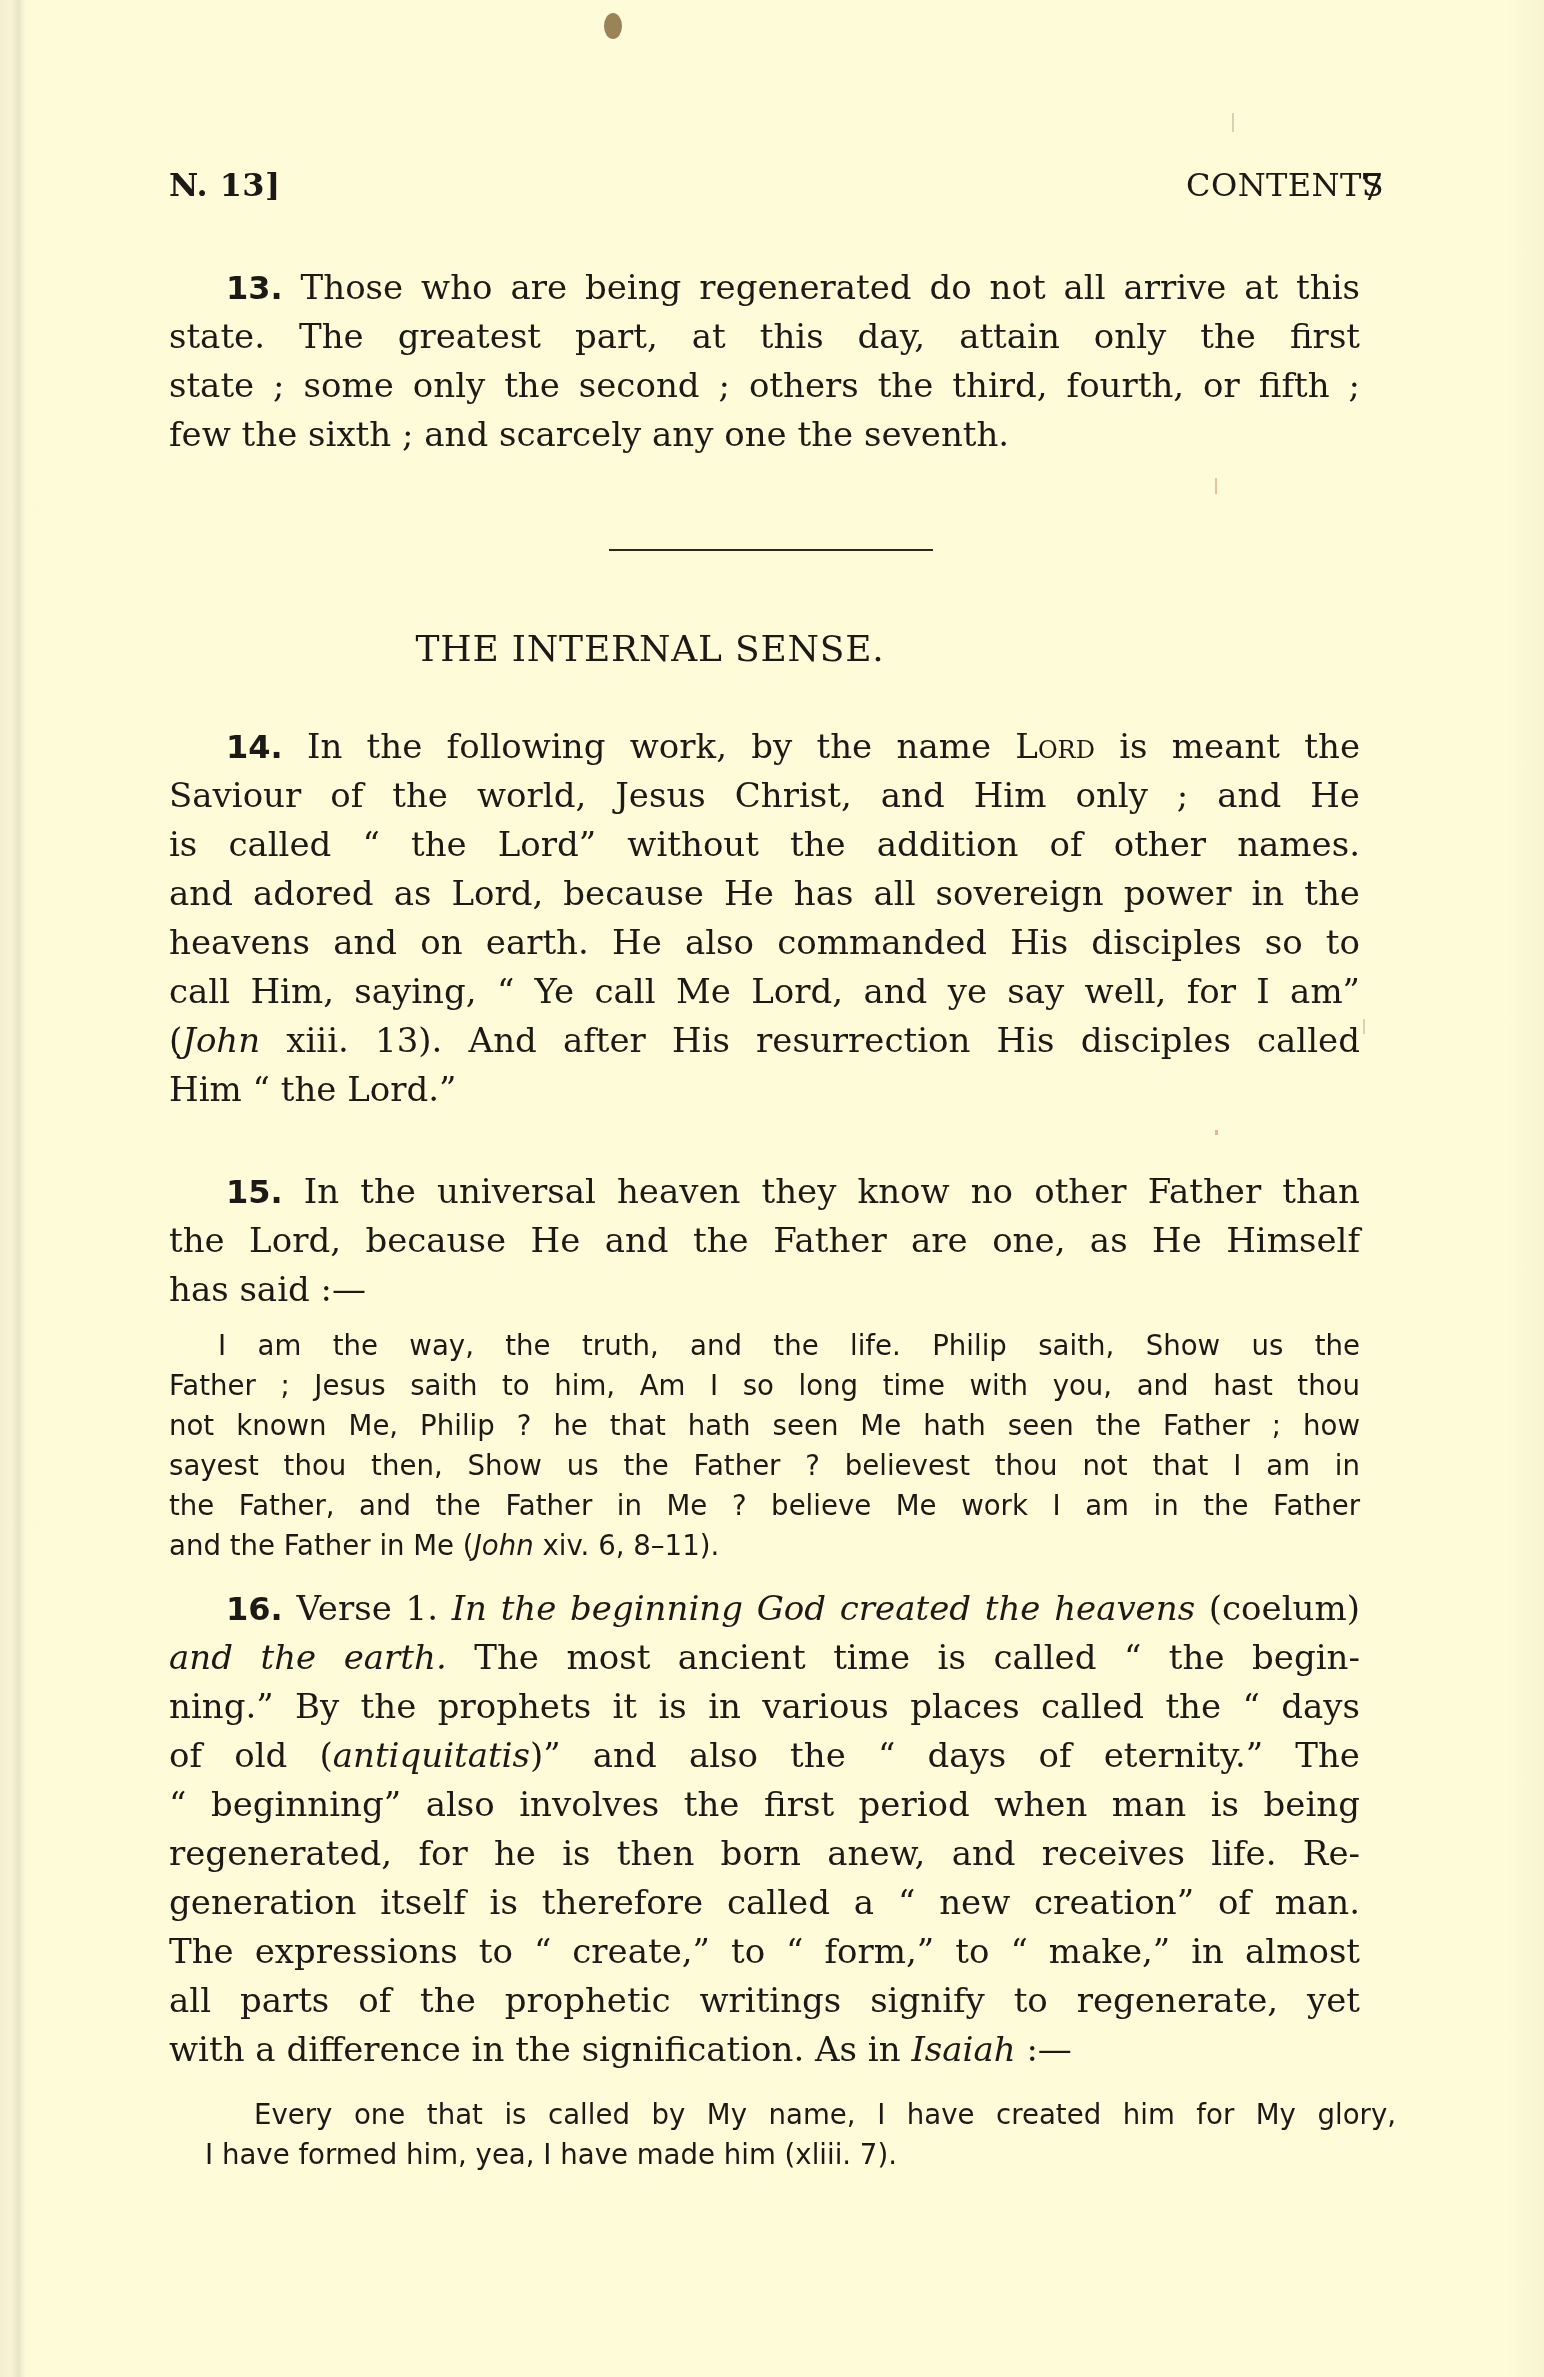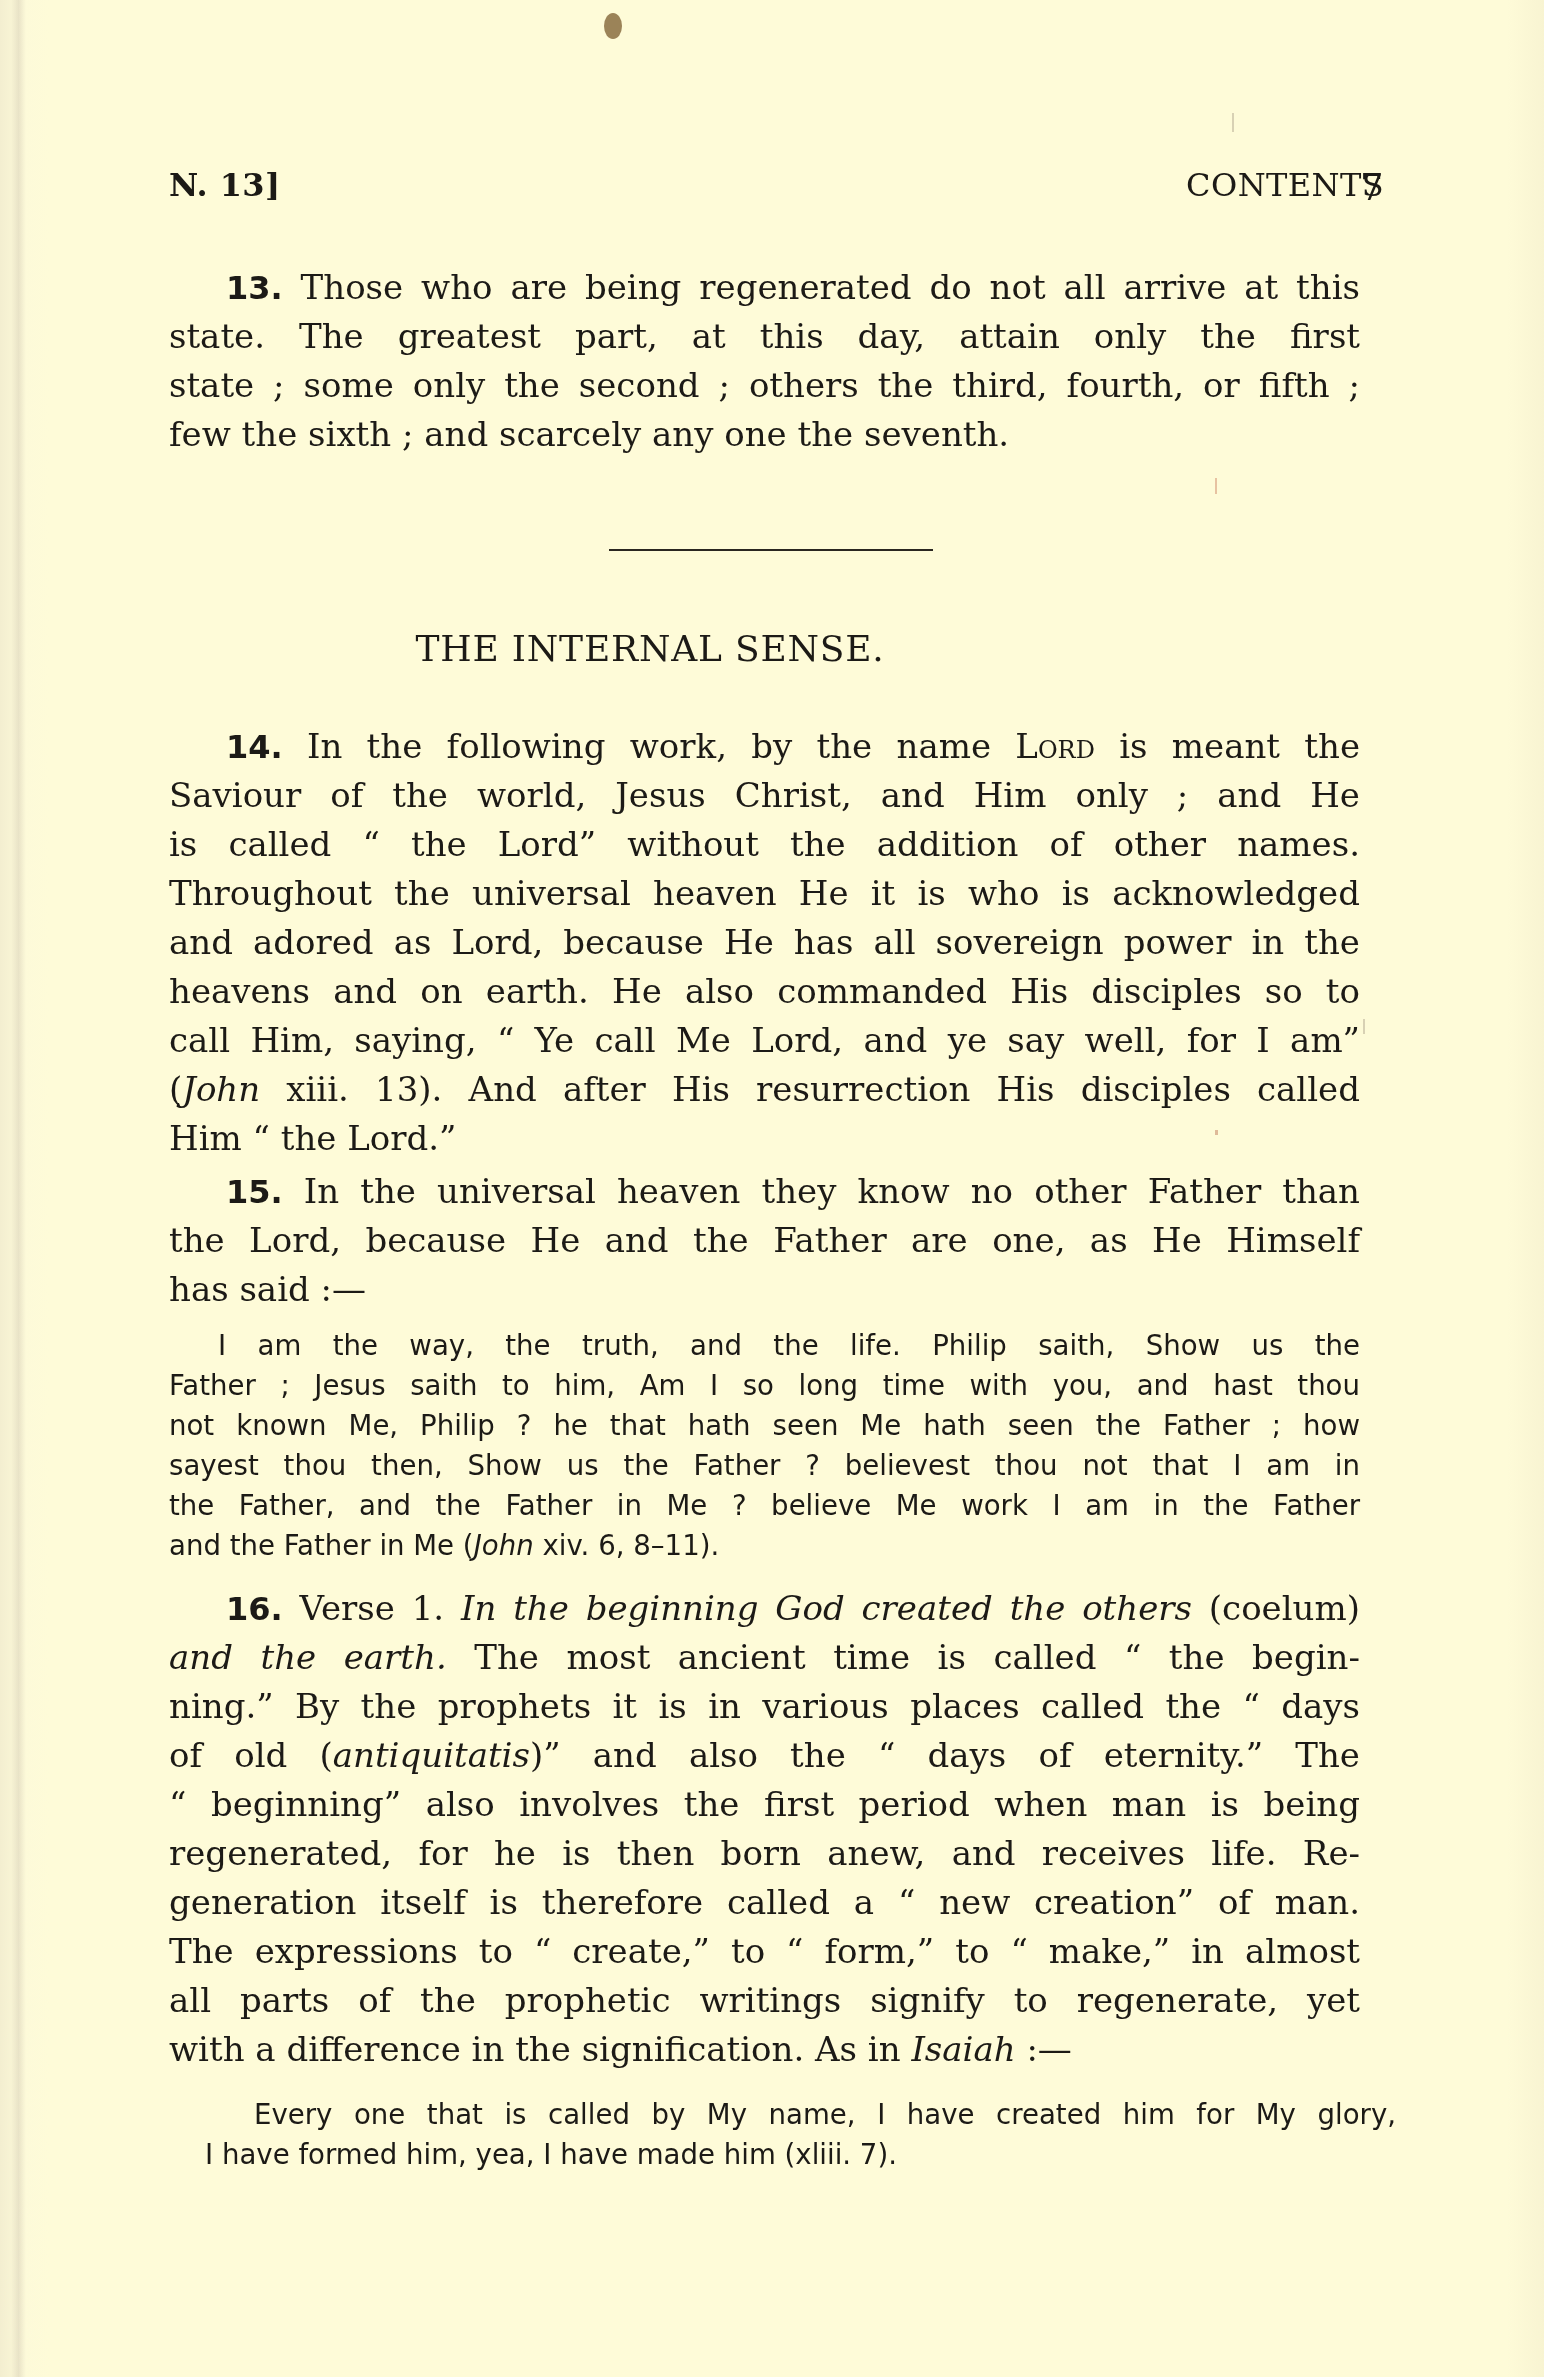--- a/index.html
+++ b/index.html
@@ -80,21 +80,20 @@
     <span class="line last">few the sixth ; and scarcely any one the seventh.</span>
   </div>
 
   <div class="rule"></div>
   <div class="section-heading">THE INTERNAL SENSE.</div>
 
   <div class="text-block" style="top:722px;">
     <span class="line indent"><span class="num">14.</span> <span>In the following work, by the name </span><span class="sc">Lord</span><span> is meant the</span></span>
     <span class="line">Saviour of the world, Jesus Christ, and Him only ; and He</span>
     <span class="line">is called “ the Lord” without the addition of other names.</span>
-    <span class="line">Throughout the universal heaven He it is who is acknowledged</span>
     <span class="line">and adored as Lord, because He has all sovereign power in the</span>
     <span class="line">heavens and on earth.  He also commanded His disciples so to</span>
     <span class="line">call Him, saying, “ Ye call Me Lord, and ye say well, for I am”</span>
     <span class="line"><span>(</span><span class="it">John</span><span> xiii. 13).  And after His resurrection His disciples called</span></span>
     <span class="line last">Him “ the Lord.”</span>
   </div>
 
   <div class="text-block" style="top:1167px;">
     <span class="line indent"><span class="num">15.</span> <span>In the universal heaven they know no other Father than</span></span>
     <span class="line">the Lord, because He and the Father are one, as He Himself</span>
@@ -104,21 +103,21 @@
   <div class="quote" style="top:1326px;">
     <span class="qline qindent">I am the way, the truth, and the life.  Philip saith, Show us the</span>
     <span class="qline">Father ; Jesus saith to him, Am I so long time with you, and hast thou</span>
     <span class="qline">not known Me, Philip ? he that hath seen Me hath seen the Father ; how</span>
     <span class="qline">sayest thou then, Show us the Father ? believest thou not that I am in</span>
     <span class="qline">the Father, and the Father in Me ? believe Me work I am in the Father</span>
     <span class="qline last"><span>and the Father in Me (</span><span class="it">John</span><span> xiv. 6, 8–11).</span></span>
   </div>
 
   <div class="text-block" style="top:1584px;">
-    <span class="line indent"><span class="num">16.</span> <span>Verse 1. </span><span class="it">In the beginning God created the others</span><span> (coelum)</span></span>
+    <span class="line indent"><span class="num">16.</span> <span>Verse 1. </span><span class="it">In the beginning God created the heavens</span><span> (coelum)</span></span>
     <span class="line"><span class="it">and the earth.</span><span>  The most ancient time is called “ the begin-</span></span>
     <span class="line">ning.”  By the prophets it is in various places called the “ days</span>
     <span class="line"><span>of old (</span><span class="it">antiquitatis</span><span>)” and also the “ days of eternity.”  The</span></span>
     <span class="line">“ beginning” also involves the first period when man is being</span>
     <span class="line">regenerated, for he is then born anew, and receives life.  Re-</span>
     <span class="line">generation itself is therefore called a “ new creation” of man.</span>
     <span class="line">The expressions to “ create,” to “ form,” to “ make,” in almost</span>
     <span class="line">all parts of the prophetic writings signify to regenerate, yet</span>
     <span class="line last"><span>with a difference in the signification.  As in </span><span class="it">Isaiah</span><span> :—</span></span>
   </div>

